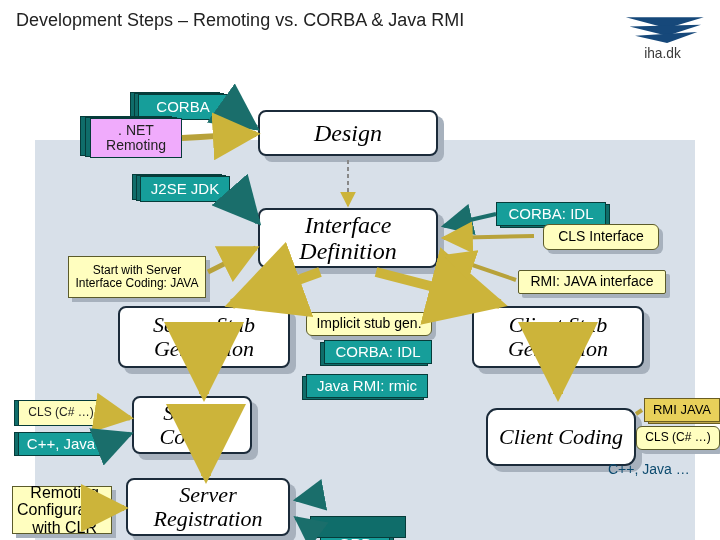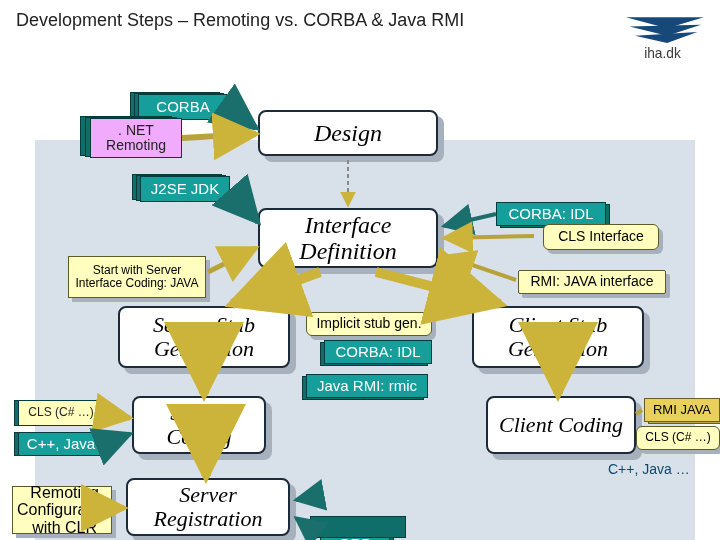--- a/index.html
+++ b/index.html
@@ -201,25 +201,25 @@
 </div>
 
 <div class="node main" style="left:118px; top:306px; width:172px; height:62px; font-size:22px;">
   <span>Server Stub Generation</span>
 </div>
 
 <div class="node main" style="left:472px; top:306px; width:172px; height:62px; font-size:22px;">
   <span>Client Stub Generation</span>
 </div>
 
-<div class="node main" style="left:132px; top:396px; width:134px; height:58px; font-size:22px;">
+<div class="node main" style="left:132px; top:396px; width:120px; height:58px; font-size:22px;">
   <span>Server Coding</span>
 </div>
 
-<div class="node main" style="left:486px; top:396px; width:150px; height:58px; font-size:22px;">
+<div class="node main" style="left:486px; top:408px; width:150px; height:58px; font-size:22px;border-radius:11px;">
   <span>Client Coding</span>
 </div>
 
 <div class="node main" style="left:126px; top:478px; width:164px; height:58px; font-size:22px;">
   <span>Server Registration</span>
 </div>
 
 <div class="node tag" style="left:496px; top:202px; width:110px; height:24px;">
   <div class="stack">
     <div class="lyr" style="transform:translate(4px,2px);"></div>

